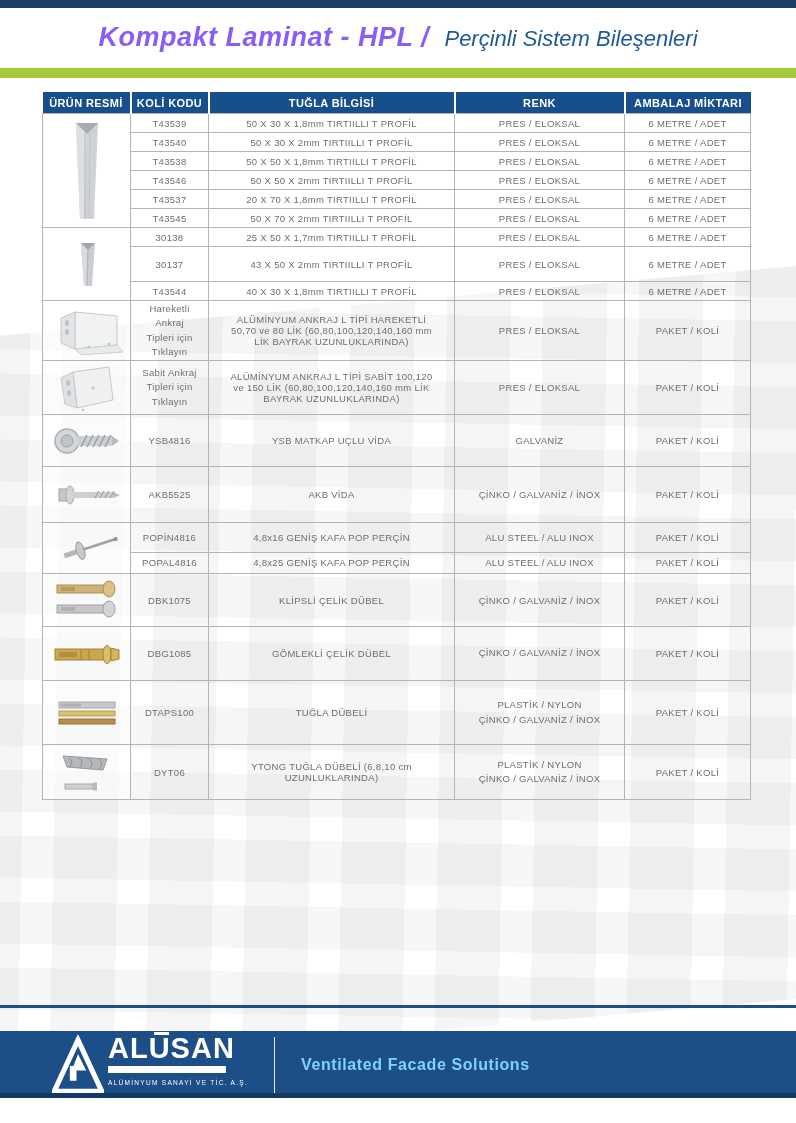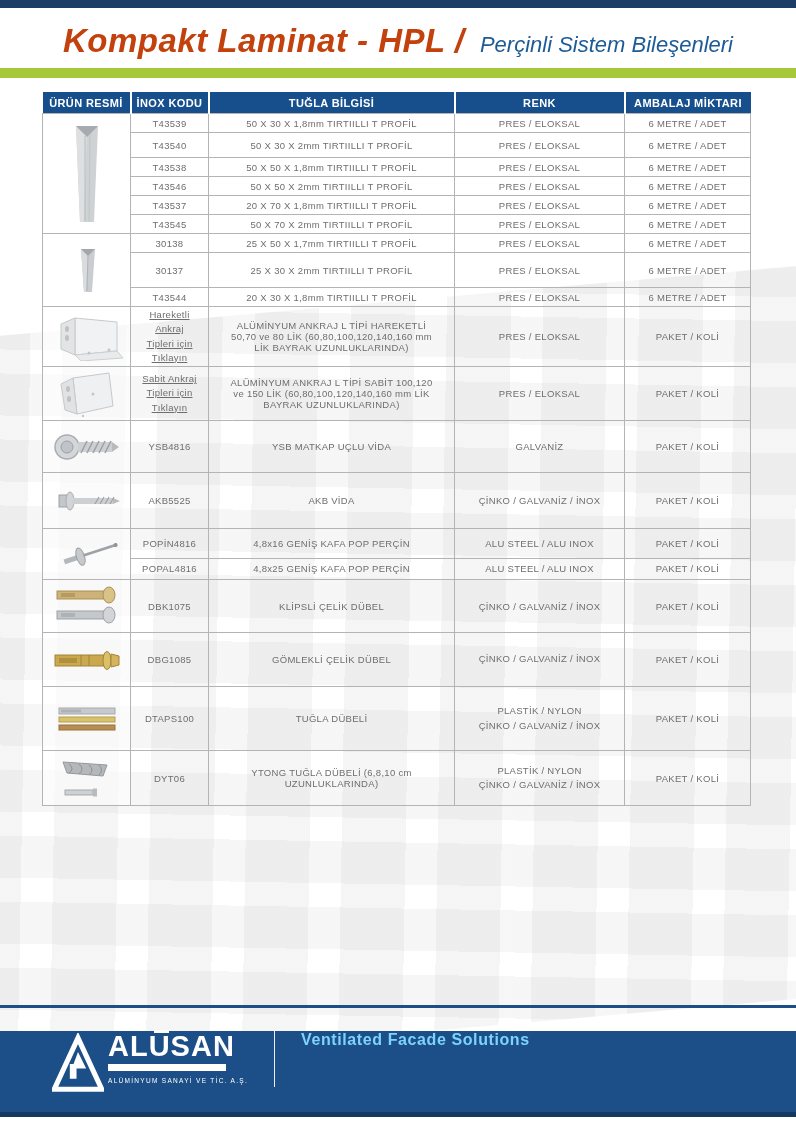--- a/index.html
+++ b/index.html
@@ -3,21 +3,21 @@
 <meta charset="utf-8">
 <style>
   html,body{margin:0;padding:0;}
   body{
     width:796px;height:1123px;position:relative;overflow:hidden;
     background:#ffffff;font-family:"Liberation Sans",sans-serif;
   }
   
   .topbar{position:absolute;left:0;top:0;width:796px;height:8px;background:#1c3d66;}
   .title-wrap{position:absolute;left:0;top:22px;width:796px;text-align:center;white-space:nowrap;}
-  .title-main{font-size:33px;font-weight:bold;font-style:italic;color:#c2410c;letter-spacing:.5px;}
+  .title-main{font-size:27px;font-weight:bold;font-style:italic;color:#8b5cf6;letter-spacing:.5px;}
   .title-sub{font-size:22px;font-style:italic;color:#1d5b97;margin-left:11px;}
   .greenbar{position:absolute;left:0;top:68px;width:796px;height:10px;background:#a6c93a;}
 
   
   .watermark{
     position:absolute;left:-100px;top:300px;width:1050px;height:730px;z-index:0;
     transform:rotate(-5deg);
     background:
       repeating-linear-gradient(96deg, rgba(160,160,165,.10) 0 64px, rgba(255,255,255,0) 64px 96px),
       repeating-linear-gradient(6deg, rgba(160,160,165,.09) 0 42px, rgba(255,255,255,0) 42px 66px);
@@ -32,28 +32,28 @@
   }
   th:last-child{border-right:none;}
   td{
     border:1px solid #b4b4b4;text-align:center;vertical-align:middle;
     font-size:9.5px;color:#6e6e6e;letter-spacing:.3px;padding:1px 4px;
     background:transparent;
   }
   td.info{padding:0 18px;}
   td.pre{white-space:pre-line;line-height:1.5;}
   td.imgcell{padding:2px;background:rgba(255,255,255,.6);}
-  td.linkcell{white-space:pre-line;line-height:1.5;text-decoration:underline;}
+  td.linkcell{white-space:pre-line;line-height:1.5;}
   .imgbox{display:flex;align-items:center;justify-content:center;width:100%;height:100%;}
 
   
   .prefooter-line{position:absolute;left:0;top:1005px;width:796px;height:3px;background:#1c4f87;z-index:2;}
   .footer{
-    position:absolute;left:0;top:1031px;width:796px;height:86px;background:#1c4f87;z-index:3;
-    display:flex;align-items:flex-start;
+    position:absolute;left:0;top:1031px;width:796px;height:67px;background:#1c4f87;z-index:3;
+    display:flex;align-items:center;
   }
   .footer-bottom-strip{position:absolute;left:0;bottom:0;width:100%;height:5px;background:#143a64;}
   .logo-block{display:flex;align-items:flex-start;margin-left:52px;}
   .logo-tri{width:52px;height:62px;margin-top:2px;}
   .wordmark-block{margin-left:4px;position:relative;}
   .wordmark{color:#ffffff;font-size:29px;font-weight:bold;letter-spacing:1px;line-height:30px;font-family:"Liberation Sans",sans-serif;}
   .u-macron{position:absolute;top:-1px;left:46px;width:15px;height:3px;background:#ffffff;}
   .wordmark-bar{width:118px;height:7px;background:#ffffff;margin-top:3px;}
   .tagline{color:#ffffff;font-size:6.5px;letter-spacing:1.3px;margin-top:6px;white-space:nowrap;}
   .footer-divider{width:1px;height:56px;background:#ffffff;margin-left:26px;opacity:.9;}
@@ -78,21 +78,21 @@
   <colgroup>
         <col style="width:88px">
         <col style="width:78px">
         <col style="width:246px">
         <col style="width:170px">
         <col style="width:126px">
       </colgroup>
   <thead>
     <tr>
       <th>ÜRÜN RESMİ</th>
-      <th>İNOX KODU</th>
+      <th>KOLİ KODU</th>
       <th>TUĞLA BİLGİSİ</th>
       <th>RENK</th>
       <th>AMBALAJ MİKTARI</th>
     </tr>
   </thead>
   <tbody>
     <tr style="height:19px">
       <td class="imgcell" rowspan="6">
         <div class="imgbox">
               <svg width="66" height="108" viewBox="0 0 66 108">
@@ -102,21 +102,21 @@
           <line x1="31" y1="16" x2="31" y2="101" stroke="#b8bbbe" stroke-width="1"></line>
           <line x1="36" y1="14" x2="35" y2="101" stroke="#c2c5c8" stroke-width="1"></line>
         </svg>
             </div>
       </td>
       <td>T43539</td>
       <td class="info">50 X 30 X 1,8mm TIRTIILLI T PROFİL</td>
       <td>PRES / ELOKSAL</td>
       <td>6 METRE / ADET</td>
     </tr>
-    <tr style="height:25px">
+    <tr style="height:19px">
       <td>T43540</td>
       <td class="info">50 X 30 X 2mm TIRTIILLI T PROFİL</td>
       <td>PRES / ELOKSAL</td>
       <td>6 METRE / ADET</td>
     </tr>
     <tr style="height:19px">
       <td>T43538</td>
       <td class="info">50 X 50 X 1,8mm TIRTIILLI T PROFİL</td>
       <td>PRES / ELOKSAL</td>
       <td>6 METRE / ADET</td>
@@ -151,27 +151,27 @@
         </svg>
             </div>
       </td>
       <td>30138</td>
       <td class="info">25 X 50 X 1,7mm TIRTIILLI T PROFİL</td>
       <td>PRES / ELOKSAL</td>
       <td>6 METRE / ADET</td>
     </tr>
     <tr style="height:35px">
       <td>30137</td>
-      <td class="info">25 X 30 X 2mm TIRTIILLI T PROFİL</td>
+      <td class="info">43 X 50 X 2mm TIRTIILLI T PROFİL</td>
       <td>PRES / ELOKSAL</td>
       <td>6 METRE / ADET</td>
     </tr>
     <tr style="height:19px">
       <td>T43544</td>
-      <td class="info">20 X 30 X 1,8mm TIRTIILLI T PROFİL</td>
+      <td class="info">40 X 30 X 1,8mm TIRTIILLI T PROFİL</td>
       <td>PRES / ELOKSAL</td>
       <td>6 METRE / ADET</td>
     </tr>
 
     <tr style="height:54px">
       <td class="imgcell">
         <div class="imgbox">
               <svg width="76" height="48" viewBox="0 0 76 48">
           <polygon points="26,5 68,9 68,38 26,42" fill="#f1f2f3" stroke="#c6c9cb" stroke-width="1"></polygon>
           <polygon points="12,11 26,5 26,42 12,36" fill="#e2e4e6" stroke="#c6c9cb" stroke-width="1"></polygon>

